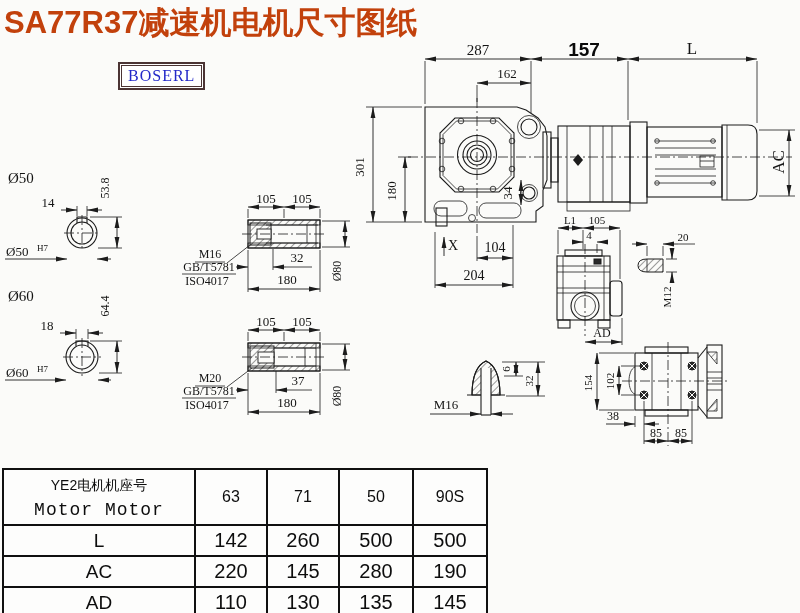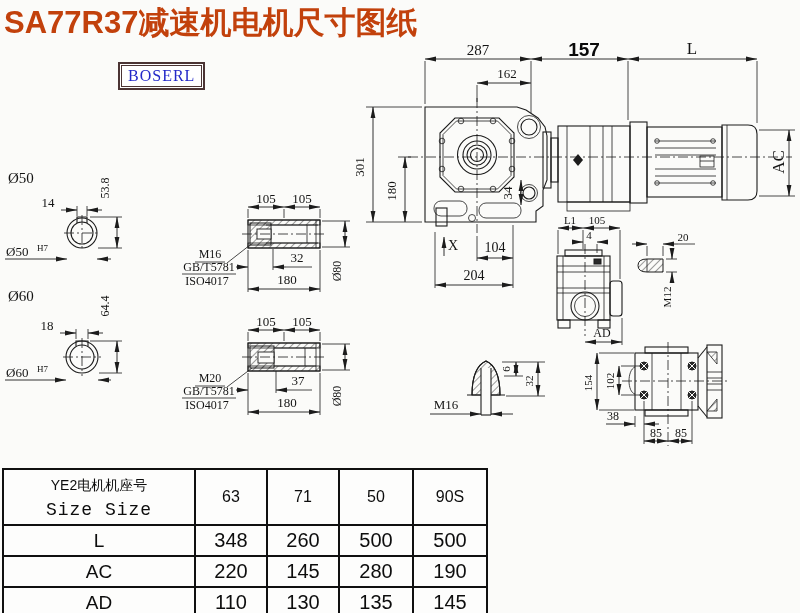--- a/index.html
+++ b/index.html
@@ -376,30 +376,30 @@
       <text class="t" x="656" y="437" font-size="12" text-anchor="middle">85</text>
       <text class="t" x="681" y="437" font-size="12" text-anchor="middle">85</text>
     </g>
   </svg>
 
   <table class="spec">
     <tbody>
         <tr>
       <th class="hd">
         <div class="hd-cn">YE2电机机座号</div>
-        <div class="hd-en">Size Size</div>
+        <div class="hd-en">Motor Motor</div>
       </th>
       <td class="sz">63</td>
       <td class="sz">71</td>
       <td class="sz" style="width:72px">50</td>
       <td class="sz" style="width:72px">90S</td>
     </tr>
     <tr>
       <td class="rl">L</td>
-      <td class="v">348</td>
+      <td class="v">142</td>
       <td class="v">260</td>
       <td class="v">500</td>
       <td class="v">500</td>
     </tr>
     <tr>
       <td class="rl">AC</td>
       <td class="v">220</td>
       <td class="v">145</td>
       <td class="v">280</td>
       <td class="v">190</td>

